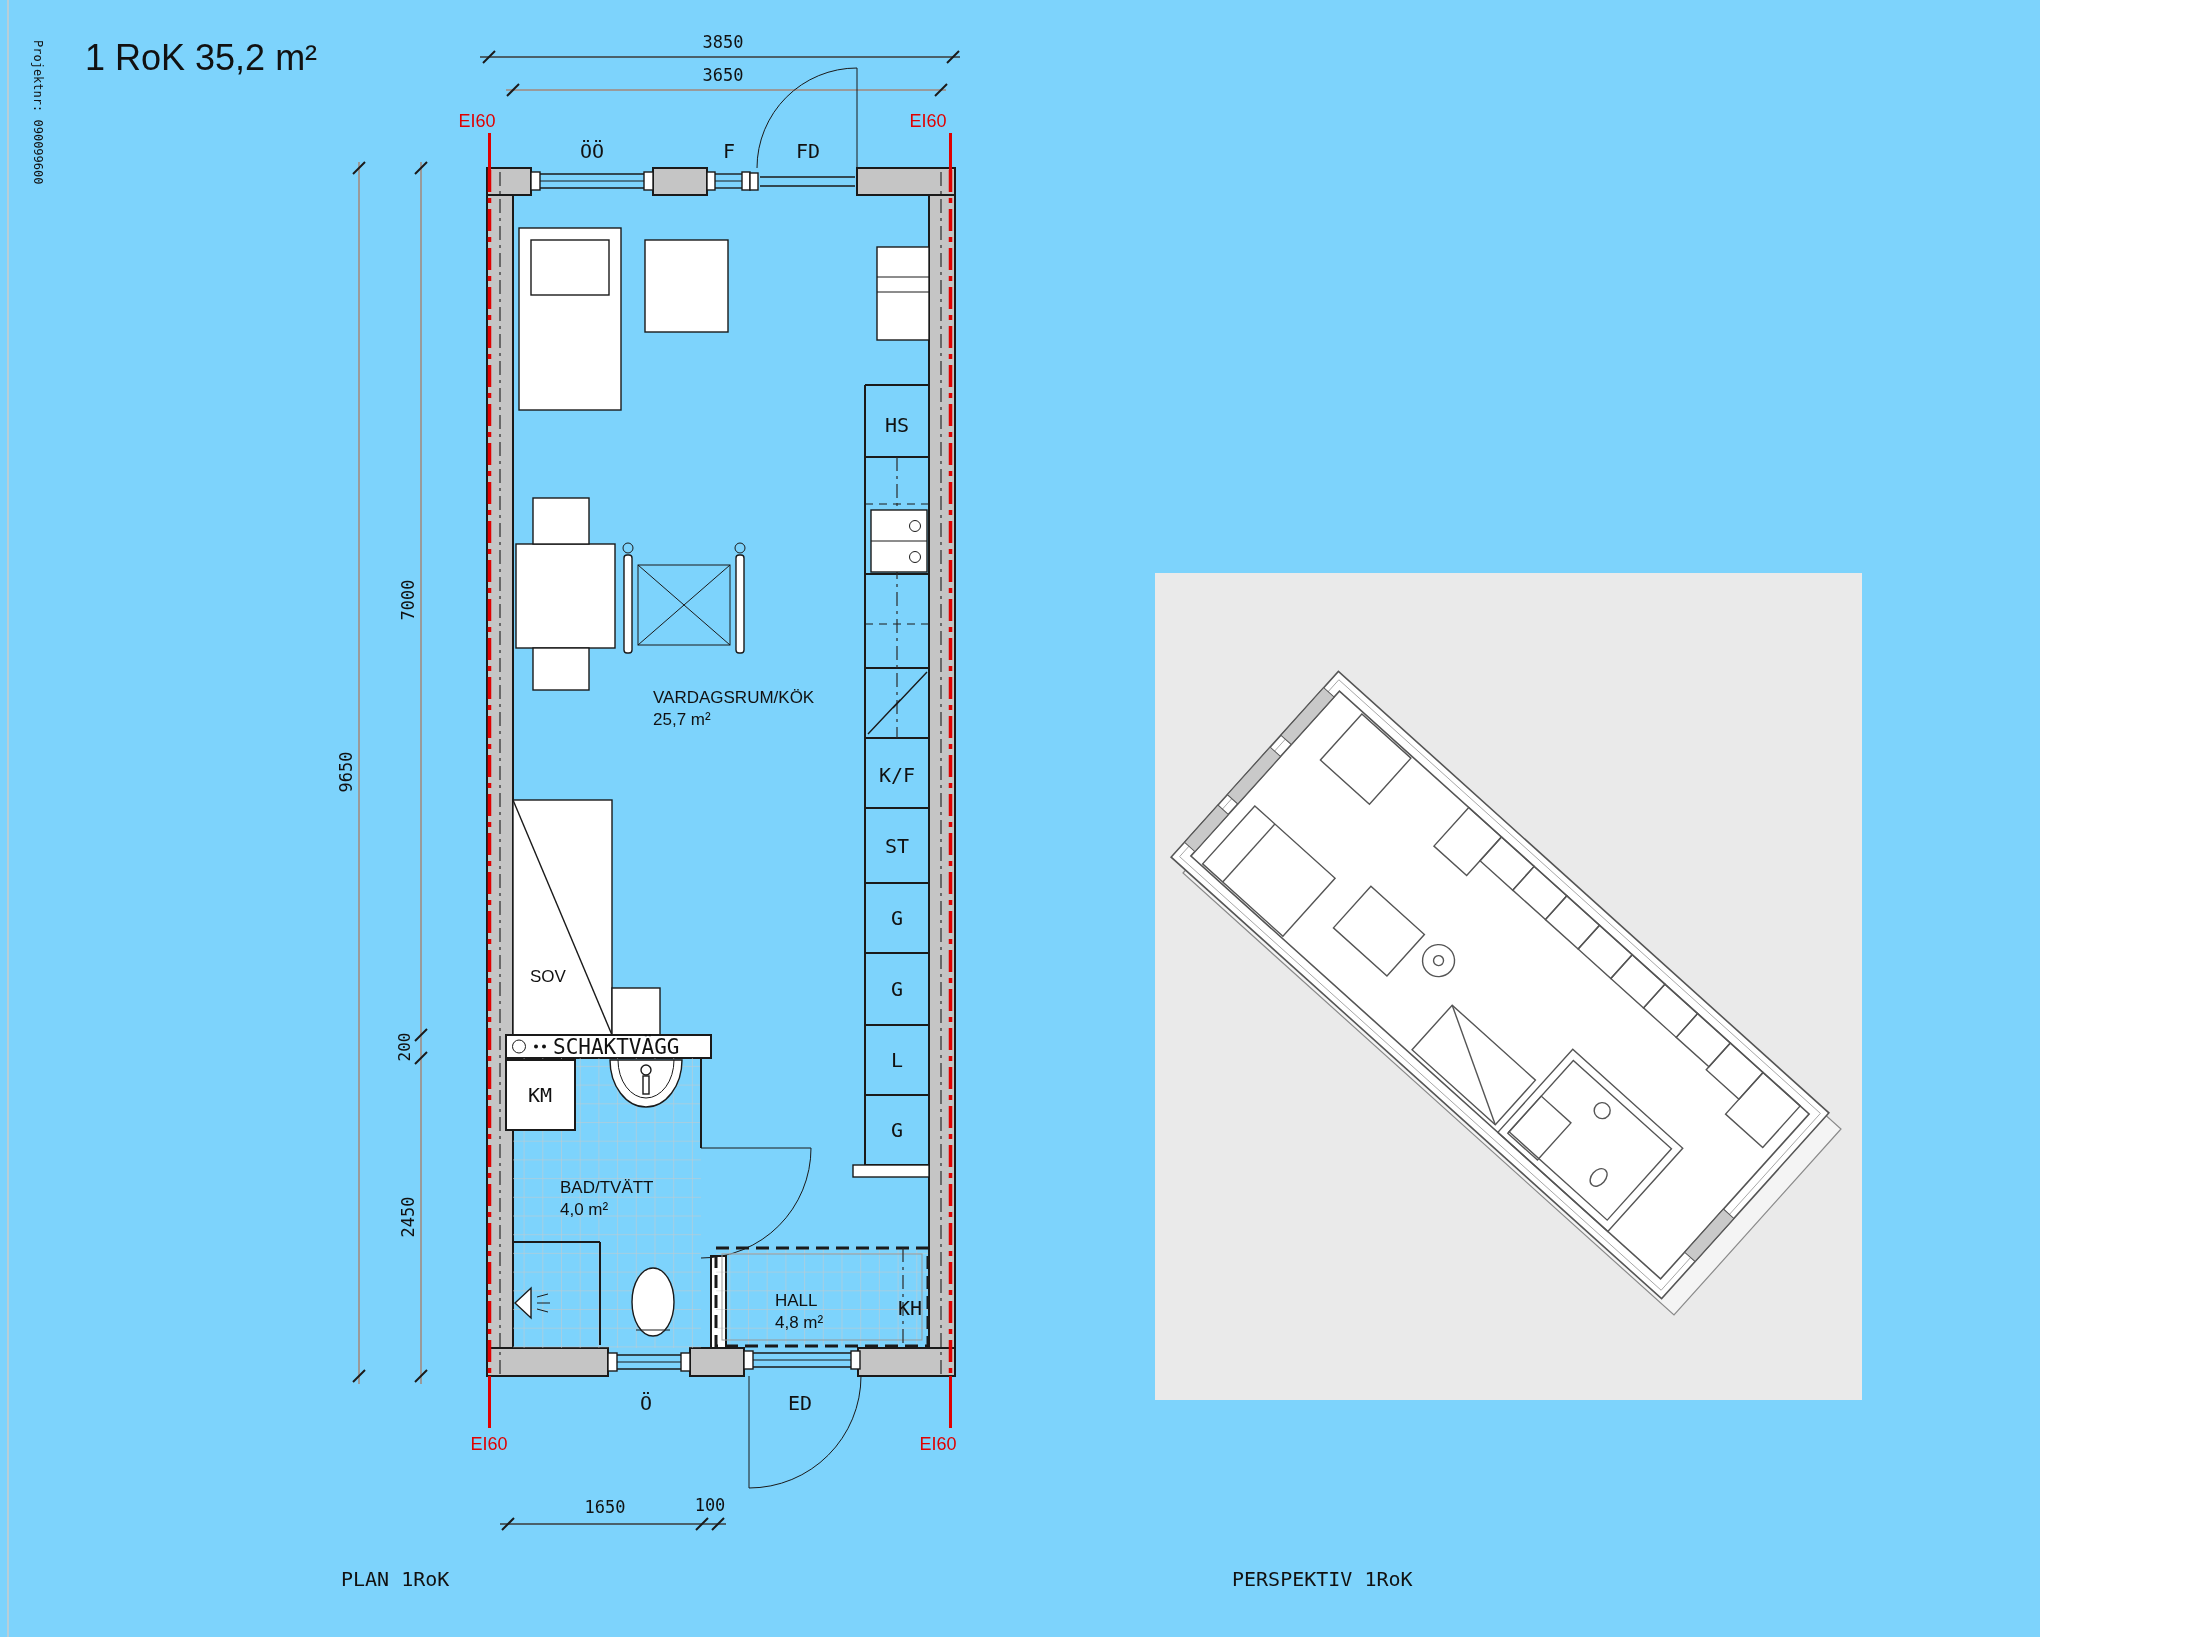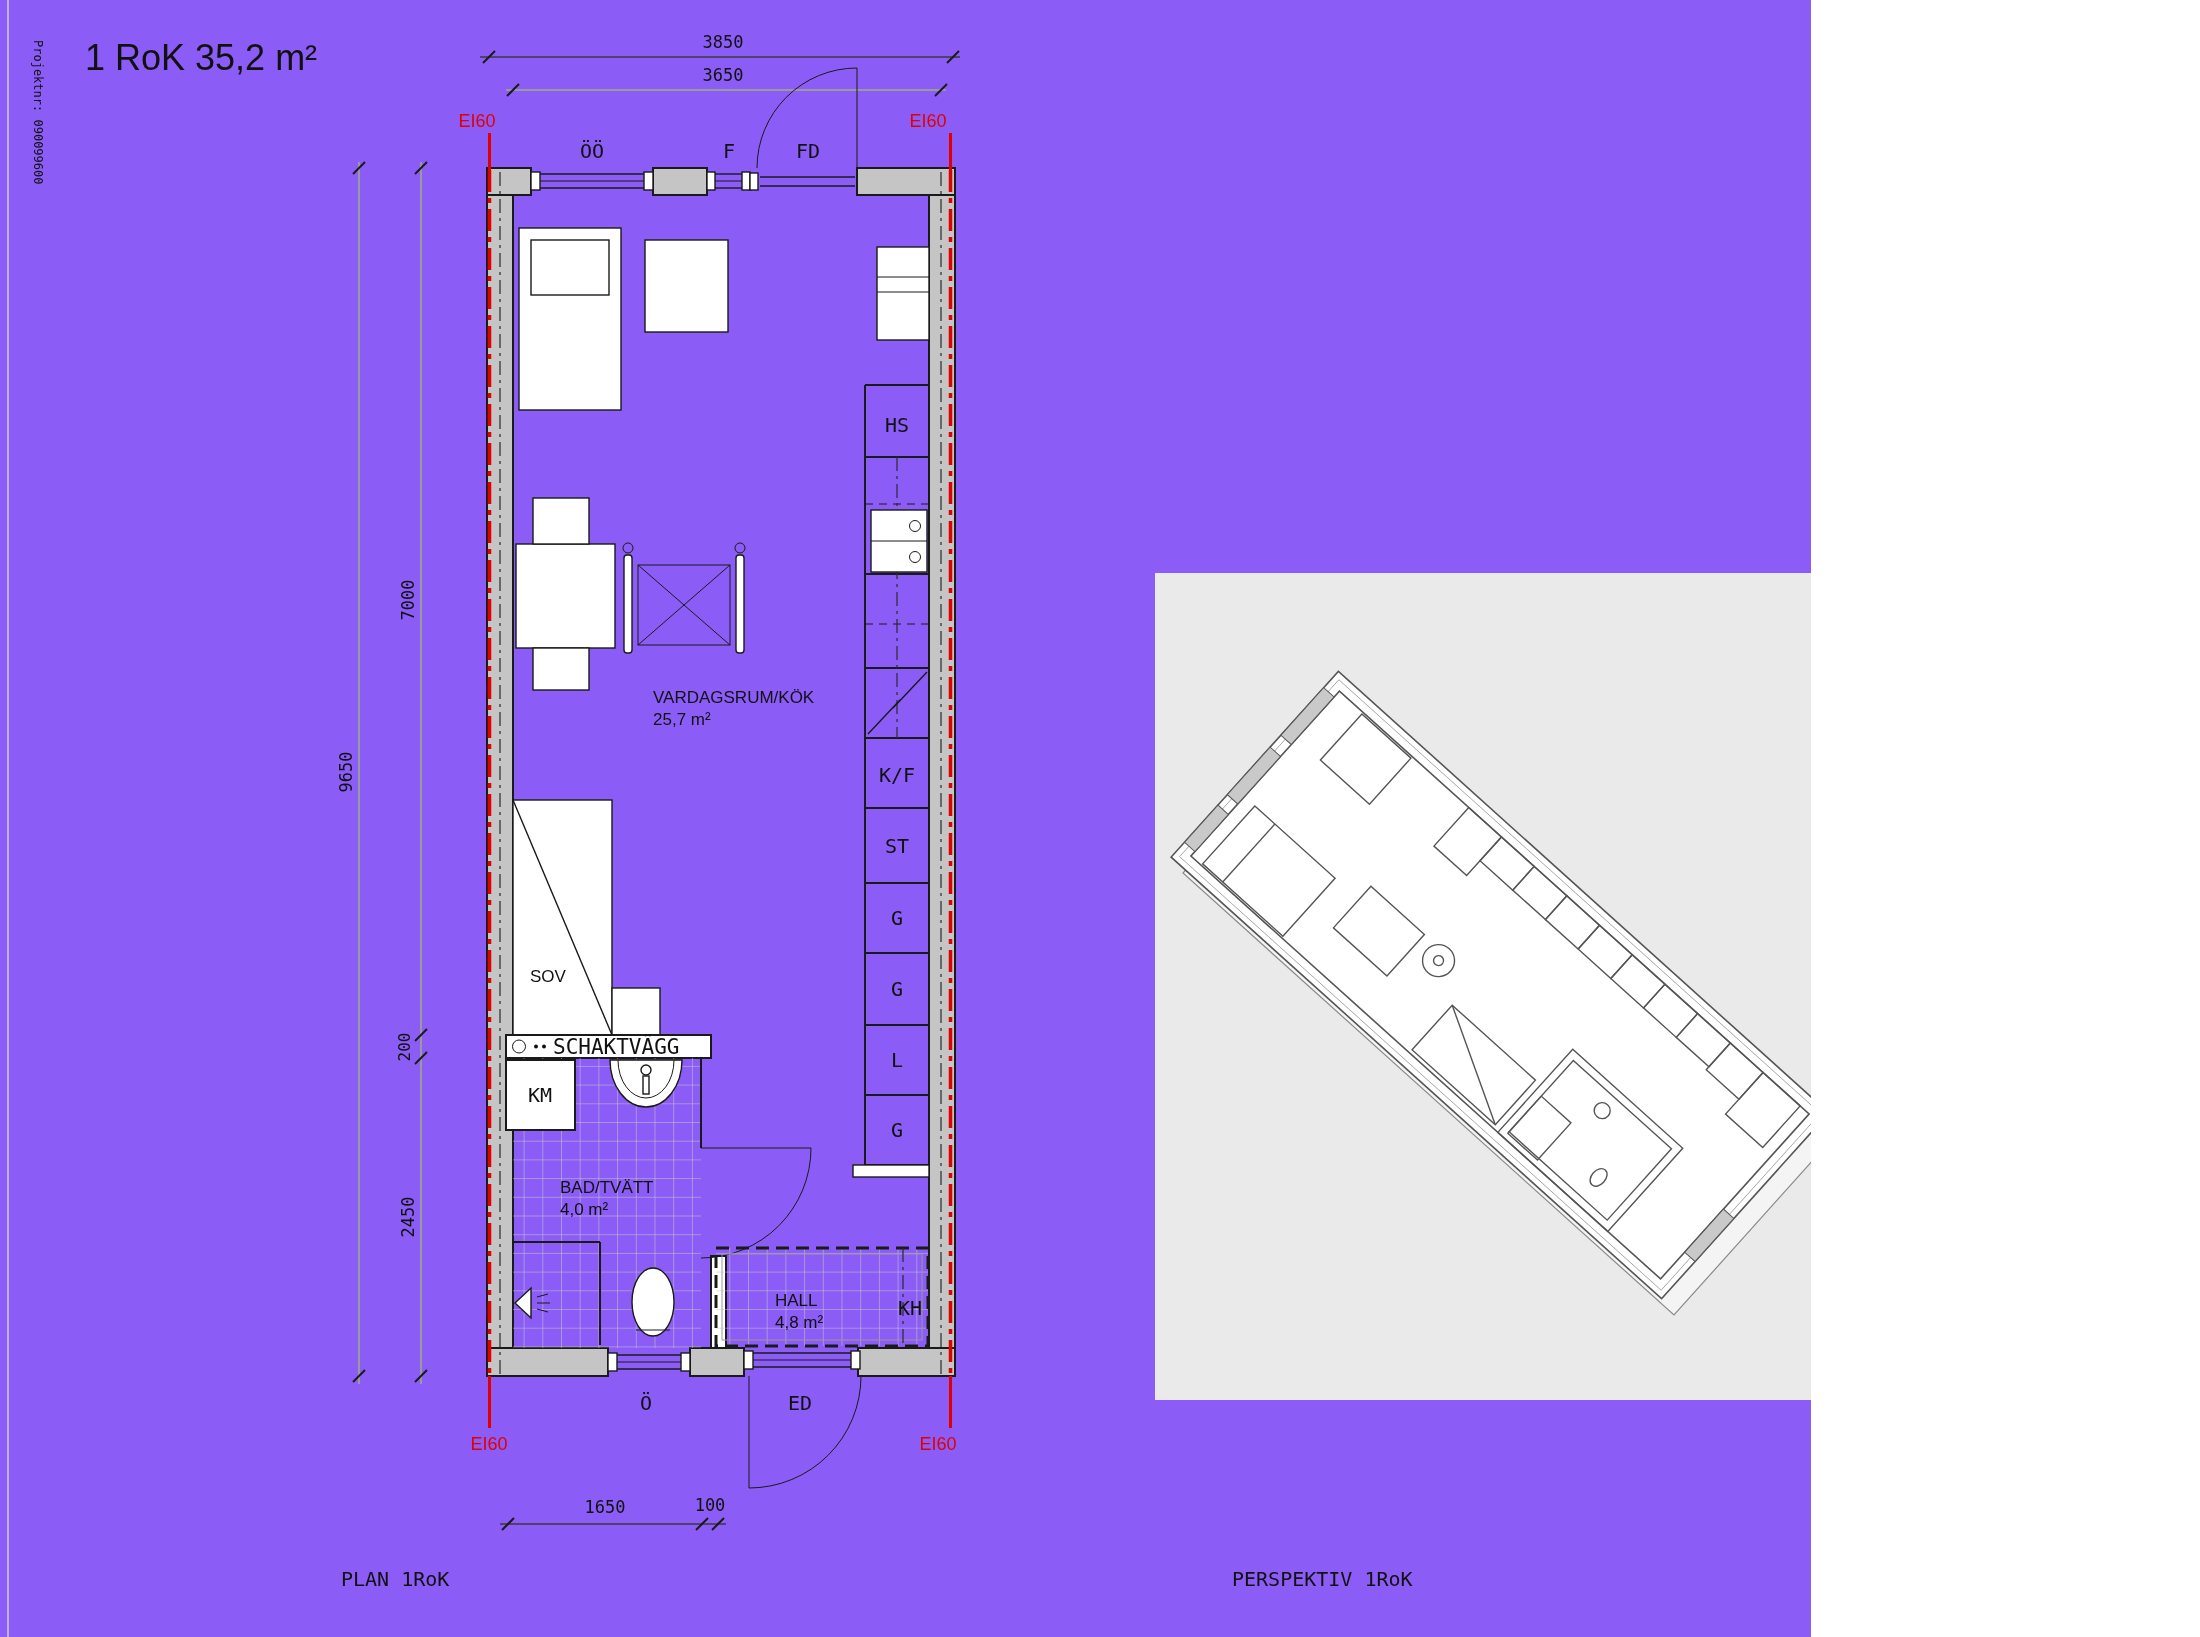--- a/index.html
+++ b/index.html
@@ -1,16 +1,16 @@
 <!DOCTYPE html>
 <html><head>
 <meta charset="utf-8">
 <style>
   html,body{margin:0;padding:0;background:#fff;}
-  #sheet{position:relative;width:1811px;height:1637px;background:#8b5cf6;overflow:hidden;}
+  #sheet{position:relative;width:2040px;height:1637px;background:#7dd3fc;overflow:hidden;}
   svg{position:absolute;left:0;top:0;}
   .wall{fill:#c5c5c5;stroke:#1a1a1a;stroke-width:2;}
   .ln{stroke:#1a1a1a;fill:none;stroke-width:2;}
   .ln1{stroke:#1a1a1a;fill:none;stroke-width:1.4;}
   .lnt{stroke:#1a1a1a;fill:none;stroke-width:1;}
   .wht{fill:#ffffff;stroke:#1a1a1a;stroke-width:2;}
   .whtthin{fill:#ffffff;stroke:#1a1a1a;stroke-width:1.4;}
   .dim{stroke:#3a3a3a;stroke-width:1.4;fill:none;}
   .dimg{stroke:#9a9a9a;stroke-width:2;fill:none;}
   .tick{stroke:#1a1a1a;stroke-width:2;}

